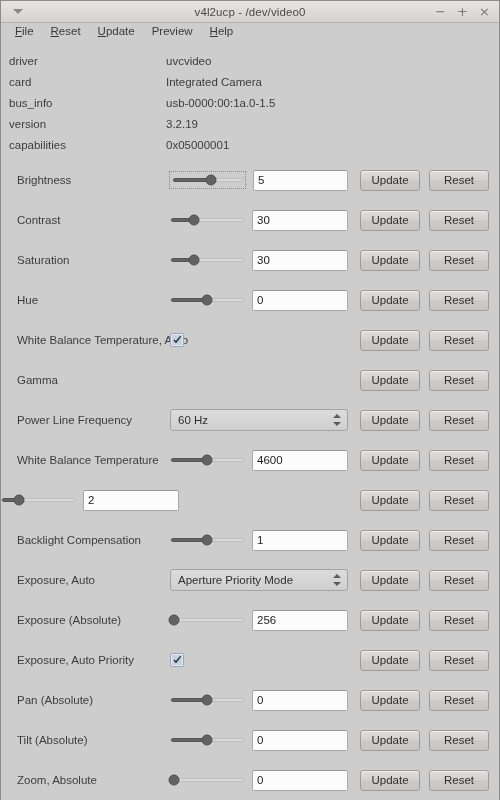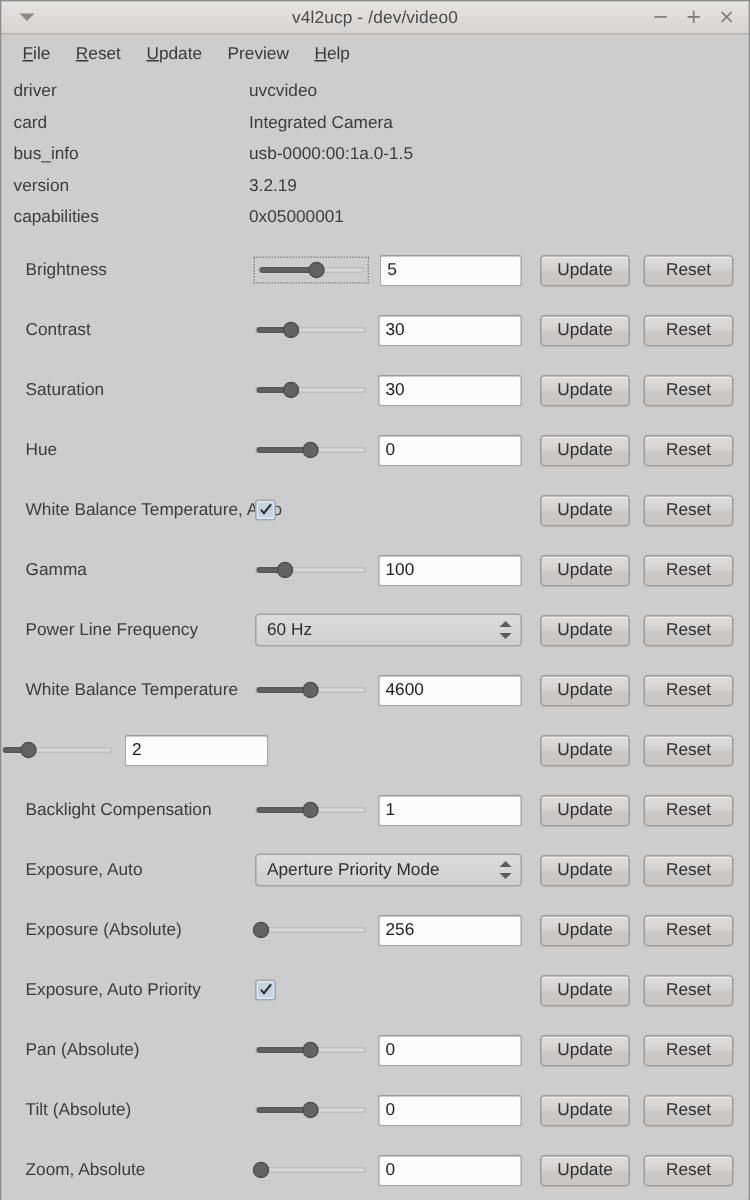--- a/index.html
+++ b/index.html
@@ -76,21 +76,21 @@
     text-align: center;
     font-family: "DejaVu Sans", sans-serif;
   }
 
   
   .menubar {
     height: 21px;
     flex: 0 0 21px;
     background: #cdcdcd;
     display: flex;
-    align-items: flex-end;
+    align-items: flex-start;
     padding-left: 7px;
     gap: 0px;
   }
   .menu-item {
     font-size: 11.5px;
     color: #3a3a3a;
     padding: 2px 10px 2px 7px;
   }
   .menu-item .mn {
     text-decoration: underline;
@@ -402,29 +402,20 @@
             </div>
           </div>
         </div>
         <div class="btns">
           <div class="btn">Update</div>
           <div class="btn">Reset</div>
         </div>
       </div>
       <div class="ctl-row">
         <div class="ctl-label">Gamma</div>
-        <div class="widget-area">
-          <div class="slider">
-            <div class="slider-track">
-              <div class="slider-fill" style="width: 27%;"></div>
-              <div class="slider-handle" style="left: 27%;"></div>
-            </div>
-          </div>
-          <div class="entry">100</div>
-        </div>
         <div class="btns">
           <div class="btn">Update</div>
           <div class="btn">Reset</div>
         </div>
       </div>
       <div class="ctl-row">
         <div class="ctl-label">Power Line Frequency</div>
         <div class="widget-area">
           <div class="combo">
             <div class="combo-val">60 Hz</div>

